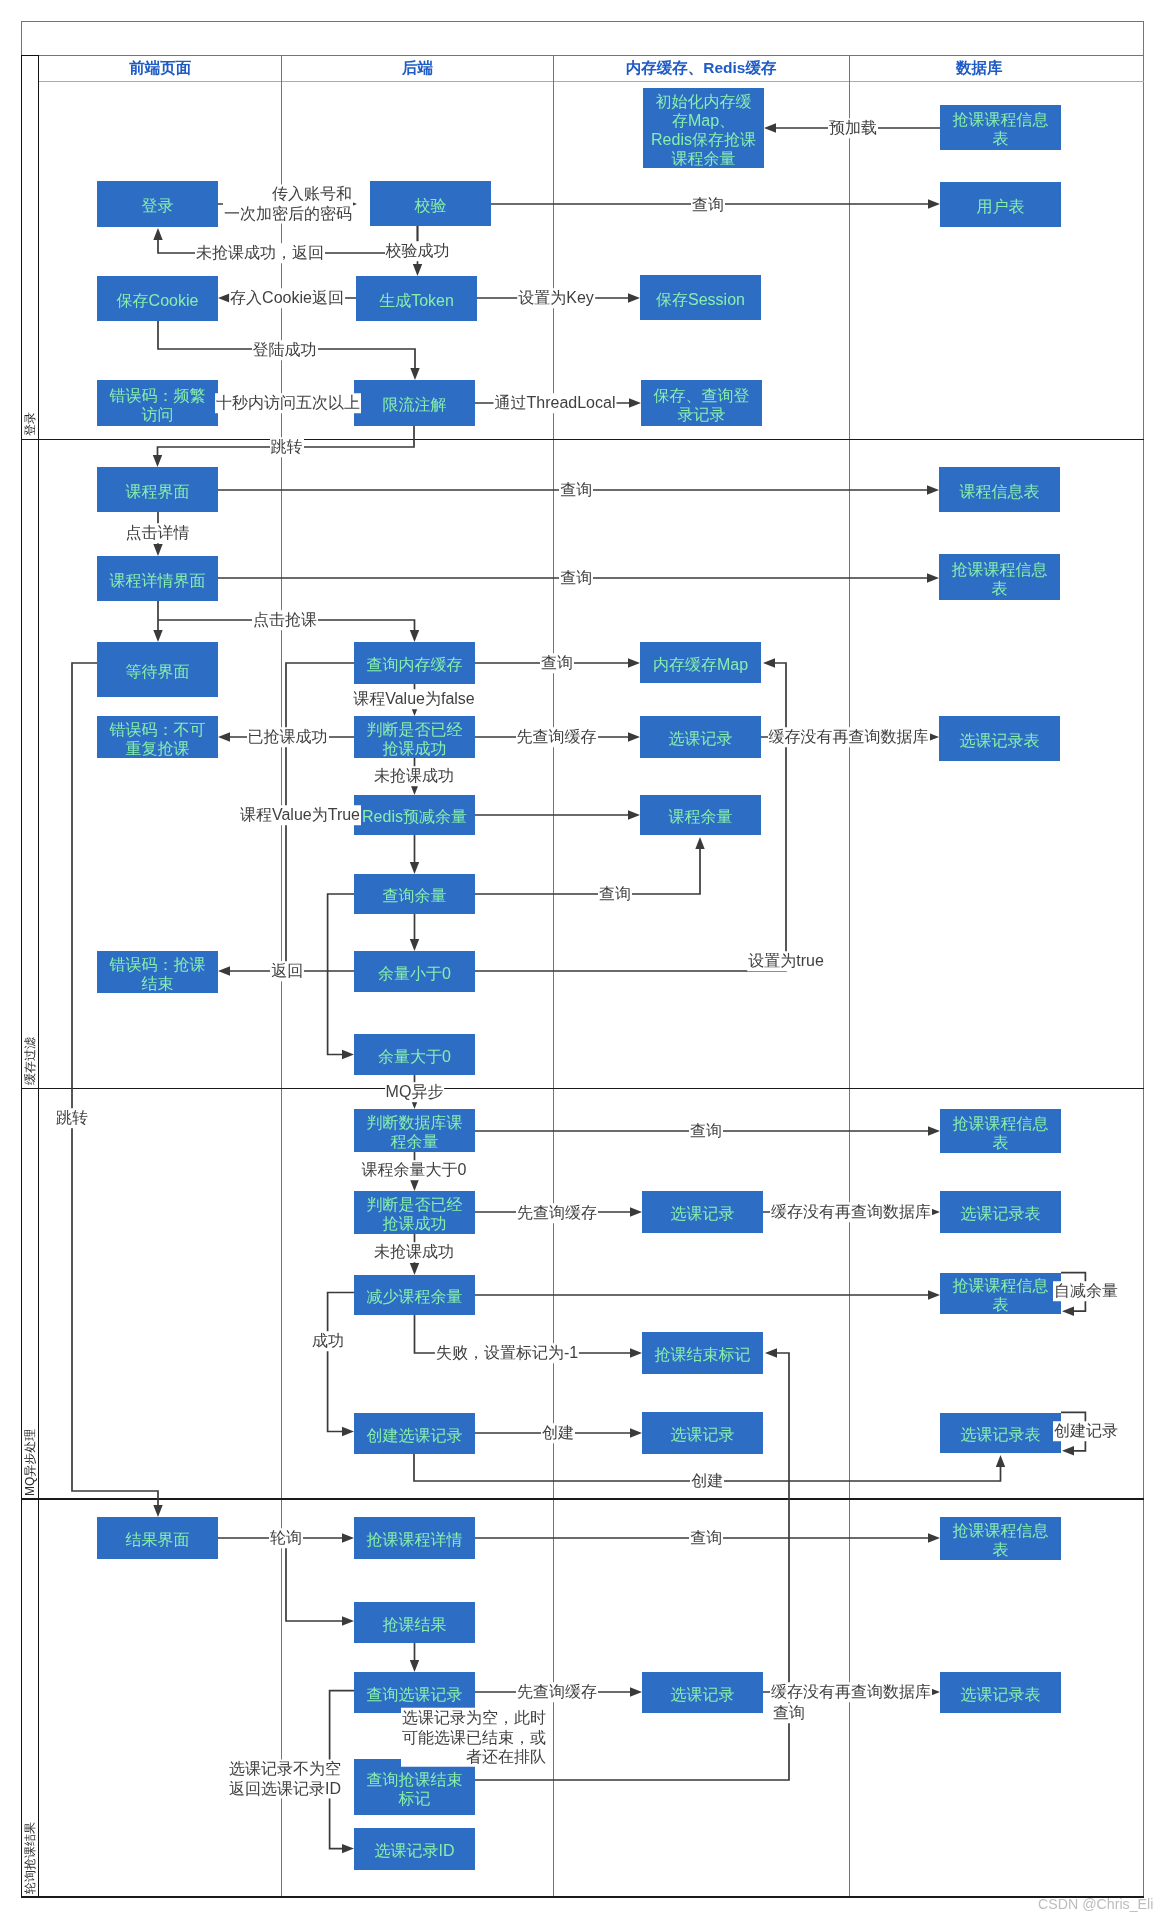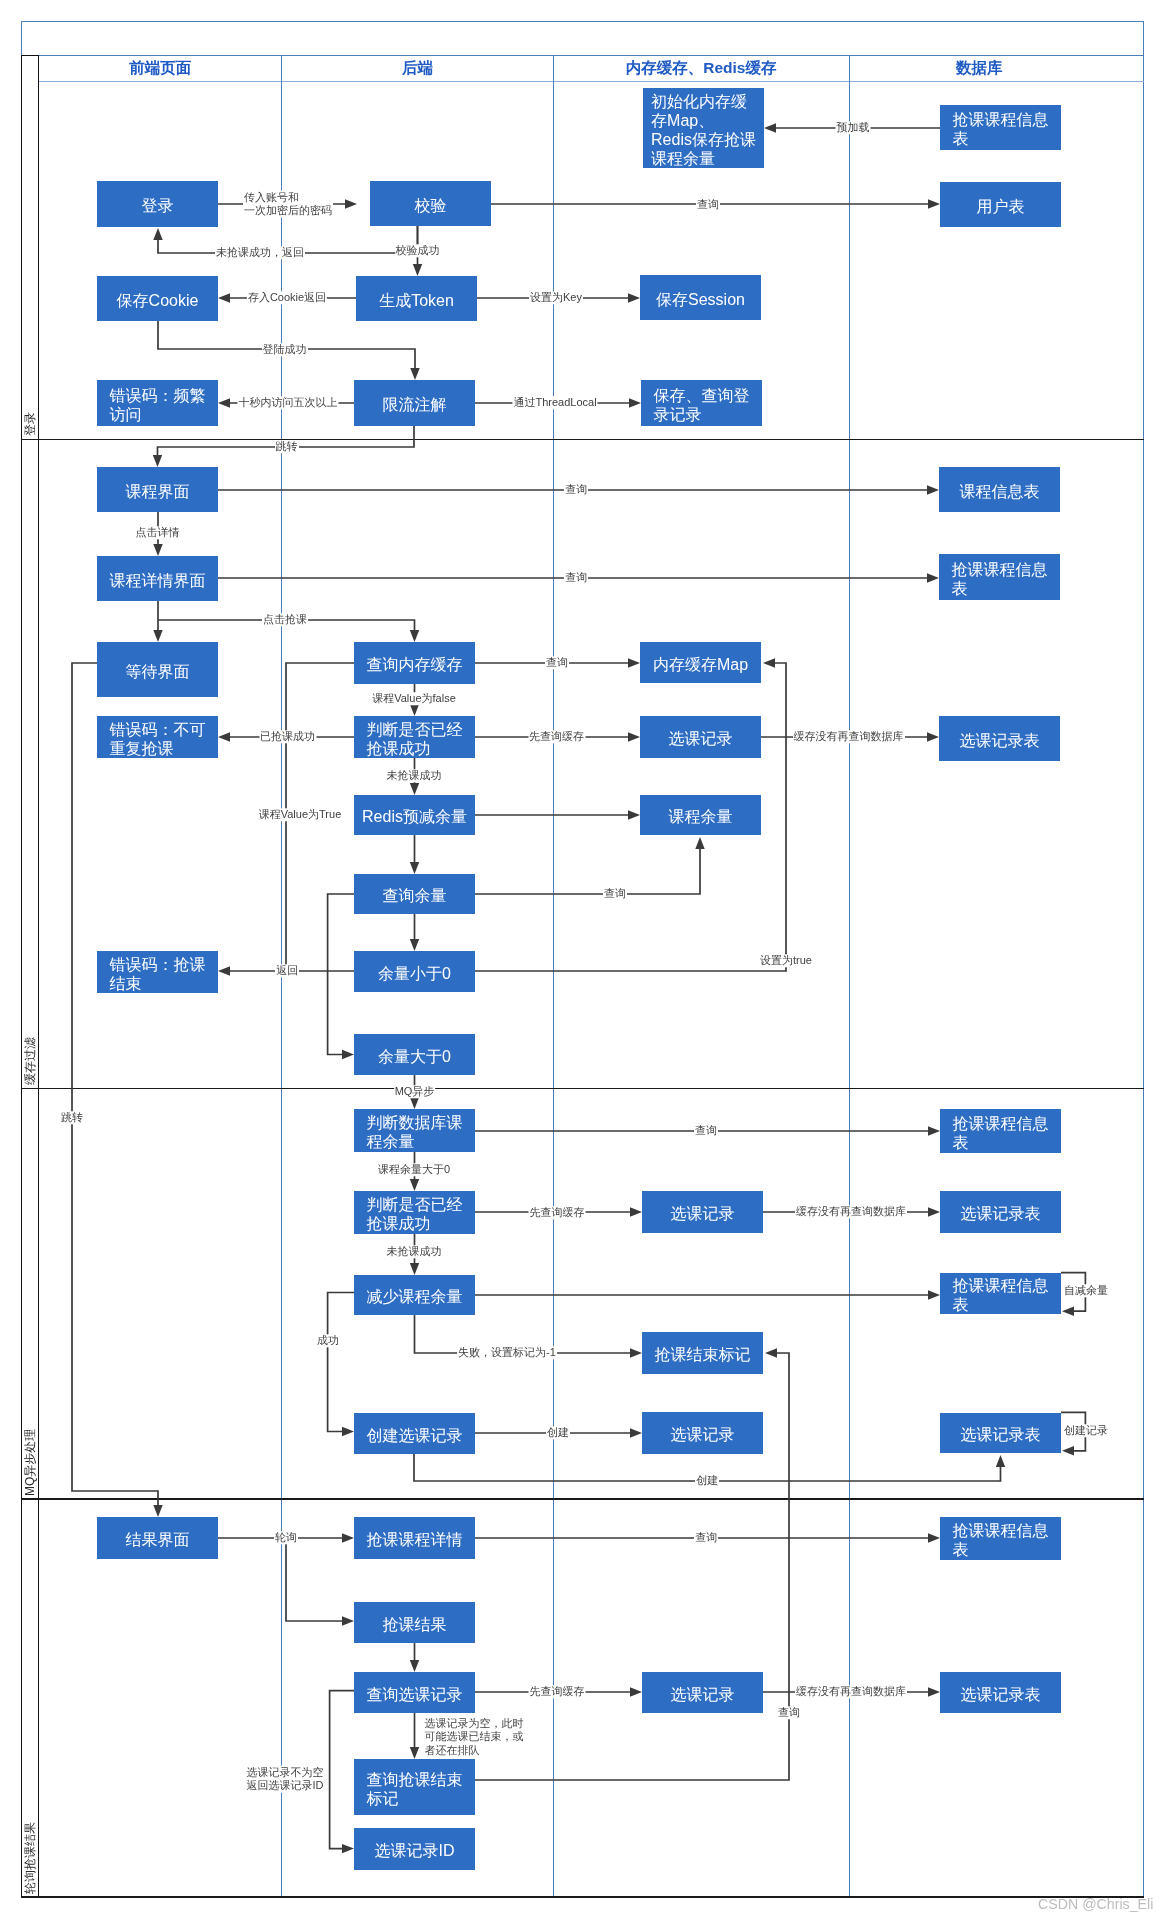--- a/index.html
+++ b/index.html
@@ -13,24 +13,24 @@
   .lane-div{position:absolute;top:55px;height:1842px;width:0;border-left:1.4px solid #4A7EBB;}
   .hdr-top{position:absolute;left:21px;top:55px;width:1123px;height:0;border-top:1.4px solid #4A7EBB;}
   .hdr-bot{position:absolute;left:39px;top:81px;width:1105px;height:0;border-top:1.2px solid #8DB0E0;}
   .lane-head{position:absolute;top:55px;height:26px;color:#1F5BC4;font-weight:bold;font-size:15.5px;
        display:flex;align-items:center;justify-content:center;}
   .phase-sep{position:absolute;left:20.9px;width:1123.2px;height:1.5px;background:#1a1a1a;}
   .phase-label-col{position:absolute;left:20.9px;top:55px;width:18.6px;height:1843.2px;
        box-sizing:border-box;border:1.7px solid #111;background:transparent;}
   .phase-label{position:absolute;left:21px;color:#2b2b2b;font-size:12px;white-space:nowrap;
        transform-origin:0 0;transform:rotate(-90deg);line-height:18.6px;height:18.6px;}
-  .node{position:absolute;background:#2E6DC4;color:#ffffff;display:flex;align-items:center;
-       justify-content:center;text-align:left;line-height:19px;font-size:16px;
+  .node{position:absolute;background:#2E6DC4;color:#86efac;display:flex;align-items:center;
+       justify-content:center;text-align:center;line-height:19px;font-size:16px;
        box-sizing:border-box;white-space:pre-line;padding-top:3px;}
-  .elabel{position:absolute;color:#3F3F3F;font-size:11px;text-align:left;
+  .elabel{position:absolute;color:#3F3F3F;font-size:16px;text-align:right;
        line-height:1.22;background:#fff;white-space:pre-line;transform:translate(-50%,-50%);
        padding:0 1px;}
   .wm{position:absolute;left:1038px;top:1896px;color:#BDBDBD;font-size:14.2px;line-height:16px;}
   svg#wires{position:absolute;left:0;top:0;width:1166px;height:1920px;}
 </style>
 </head>
 <body>
 
 <div id="stage">
   <div class="outer-frame"></div>

